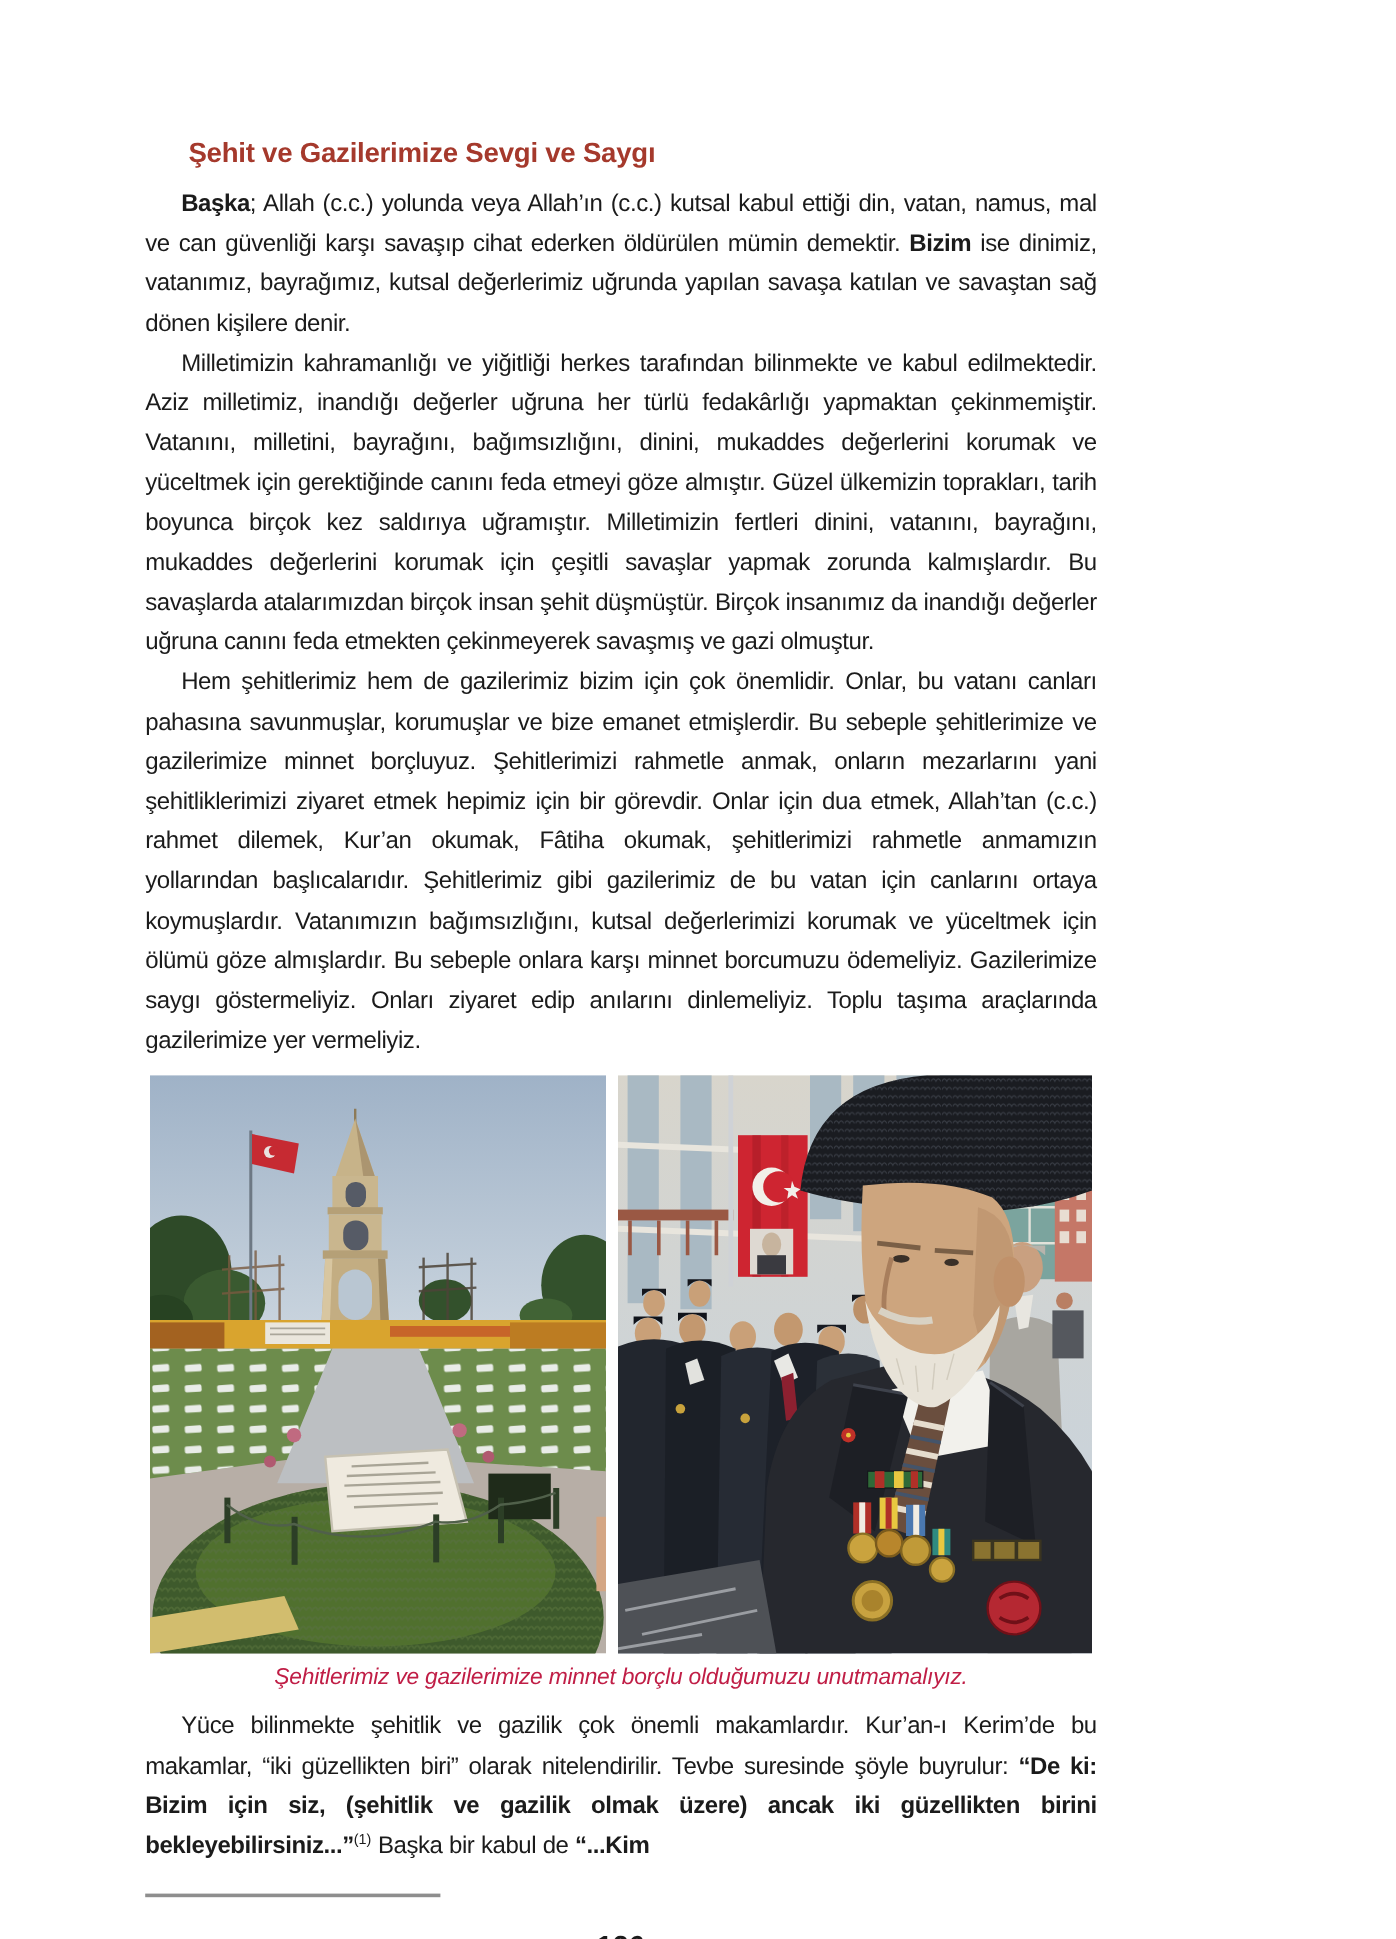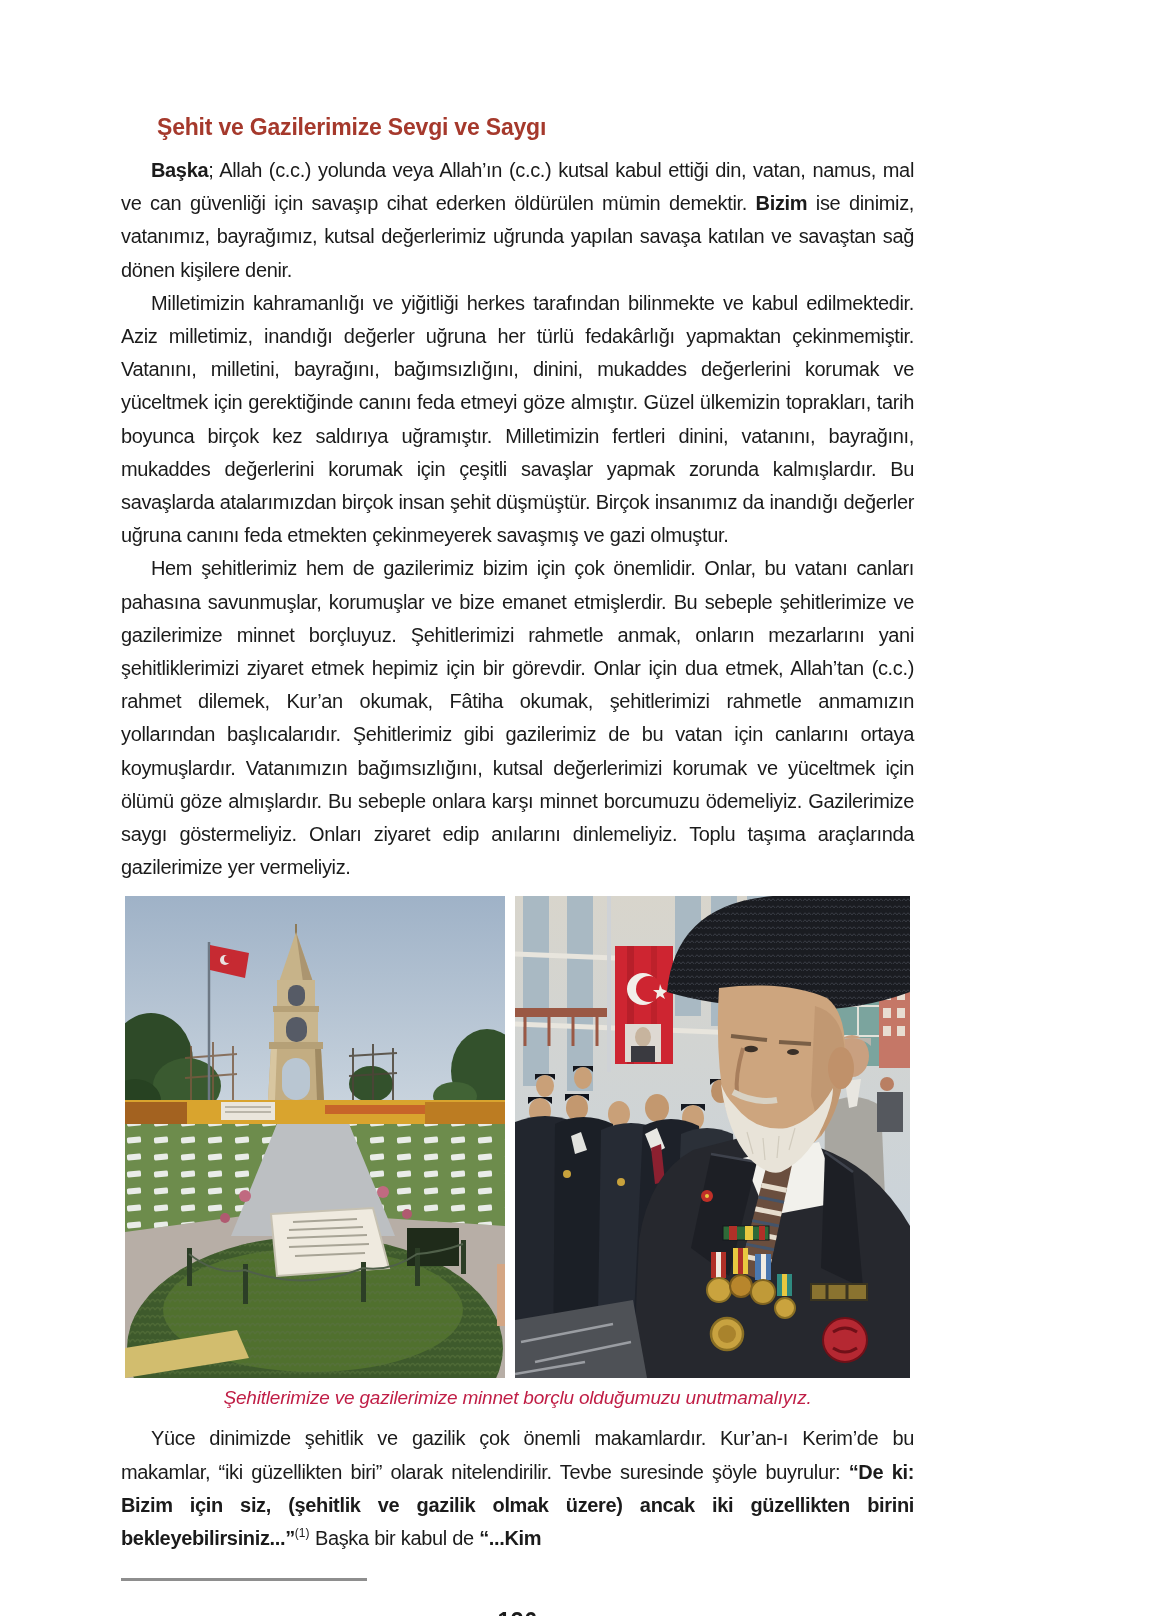--- a/index.html
+++ b/index.html
@@ -68,21 +68,21 @@
   }
 </style>
 </head>
 <body>
 
 <div class="page">
   <div class="content">
 
     <h1 class="heading">Şehit ve Gazilerimize Sevgi ve Saygı</h1>
 
-    <p class="para"><b>Başka</b><span>; Allah (c.c.) yolunda veya Allah’ın (c.c.) kutsal kabul ettiği din, vatan, namus, mal ve can güvenliği için savaşıp cihat ederken öldürülen mümin demektir. </span><b>Bizim</b><span> ise dinimiz, vatanımız, bayrağımız, kutsal değerlerimiz uğrunda yapılan savaşa katılan ve savaştan sağ dönen kişilere denir.</span></p>
+    <p class="para"><b>Başka</b><span>; Allah (c.c.) yolunda veya Allah’ın (c.c.) kutsal kabul ettiği din, vatan, namus, mal ve can güvenliği karşı savaşıp cihat ederken öldürülen mümin demektir. </span><b>Bizim</b><span> ise dinimiz, vatanımız, bayrağımız, kutsal değerlerimiz uğrunda yapılan savaşa katılan ve savaştan sağ dönen kişilere denir.</span></p>
     <p class="para"><span>Milletimizin kahramanlığı ve yiğitliği herkes tarafından bilinmekte ve kabul edilmektedir. Aziz milletimiz, inandığı değerler uğruna her türlü fedakârlığı yapmaktan çekinmemiştir. Vatanını, milletini, bayrağını, bağımsızlığını, dinini, mukaddes değerlerini korumak ve yüceltmek için gerektiğinde canını feda etmeyi göze almıştır. Güzel ülkemizin toprakları, tarih boyunca birçok kez saldırıya uğramıştır. Milletimizin fertleri dinini, vatanını, bayrağını, mukaddes değerlerini korumak için çeşitli savaşlar yapmak zorunda kalmışlardır. Bu savaşlarda atalarımızdan birçok insan şehit düşmüştür. Birçok insanımız da inandığı değerler uğruna canını feda etmekten çekinmeyerek savaşmış ve gazi olmuştur.</span></p>
     <p class="para"><span>Hem şehitlerimiz hem de gazilerimiz bizim için çok önemlidir. Onlar, bu vatanı canları pahasına savunmuşlar, korumuşlar ve bize emanet etmişlerdir. Bu sebeple şehitlerimize ve gazilerimize minnet borçluyuz. Şehitlerimizi rahmetle anmak, onların mezarlarını yani şehitliklerimizi ziyaret etmek hepimiz için bir görevdir. Onlar için dua etmek, Allah’tan (c.c.) rahmet dilemek, Kur’an okumak, Fâtiha okumak, şehitlerimizi rahmetle anmamızın yollarından başlıcalarıdır. Şehitlerimiz gibi gazilerimiz de bu vatan için canlarını ortaya koymuşlardır. Vatanımızın bağımsızlığını, kutsal değerlerimizi korumak ve yüceltmek için ölümü göze almışlardır. Bu sebeple onlara karşı minnet borcumuzu ödemeliyiz. Gazilerimize saygı göstermeliyiz. Onları ziyaret edip anılarını dinlemeliyiz. Toplu taşıma araçlarında gazilerimize yer vermeliyiz.</span></p>
 
     <div class="figure-block">
       <div class="photos">
 
         <svg class="photo" width="380" height="482" viewBox="0 0 380 482">
           <defs>
             <linearGradient id="skyL" x1="0" y1="0" x2="0" y2="1">
               <stop offset="0" stop-color="#9fb2c7"></stop>
@@ -374,23 +374,23 @@
 
           <polygon points="0,424 118,404 132,482 0,482" fill="#4e5156"></polygon>
           <g stroke="#9a9da2" stroke-width="2.5">
             <line x1="6" y1="446" x2="98" y2="428"></line>
               <line x1="20" y1="466" x2="116" y2="446"></line>
               <line x1="0" y1="478" x2="70" y2="466"></line>
           </g>
         </svg>
 
       </div>
-      <div class="fig-caption">Şehitlerimize ve gazilerimize minnet borçlu olduğumuzu unutmamalıyız.</div>
+      <div class="fig-caption">Şehitlerimiz ve gazilerimize minnet borçlu olduğumuzu unutmamalıyız.</div>
     </div>
 
-    <p class="para after-fig"><span>Yüce dinimizde şehitlik ve gazilik çok önemli makamlardır. Kur’an-ı Kerim’de bu makamlar, “iki güzellikten biri” olarak nitelendirilir. Tevbe suresinde şöyle buyrulur: </span><b>“De ki: Bizim için siz, (şehitlik ve gazilik olmak üzere) ancak iki güzellikten birini bekleyebilirsiniz...”</b><sup>(1)</sup><span> Başka bir kabul de </span><b>“...Kim</b></p>
+    <p class="para after-fig"><span>Yüce bilinmekte şehitlik ve gazilik çok önemli makamlardır. Kur’an-ı Kerim’de bu makamlar, “iki güzellikten biri” olarak nitelendirilir. Tevbe suresinde şöyle buyrulur: </span><b>“De ki: Bizim için siz, (şehitlik ve gazilik olmak üzere) ancak iki güzellikten birini bekleyebilirsiniz...”</b><sup>(1)</sup><span> Başka bir kabul de </span><b>“...Kim</b></p>
 
     <div class="footnote-rule"></div>
 
     <div class="page-number">136</div>
 
   </div>
 </div>
 
 </body></html>

